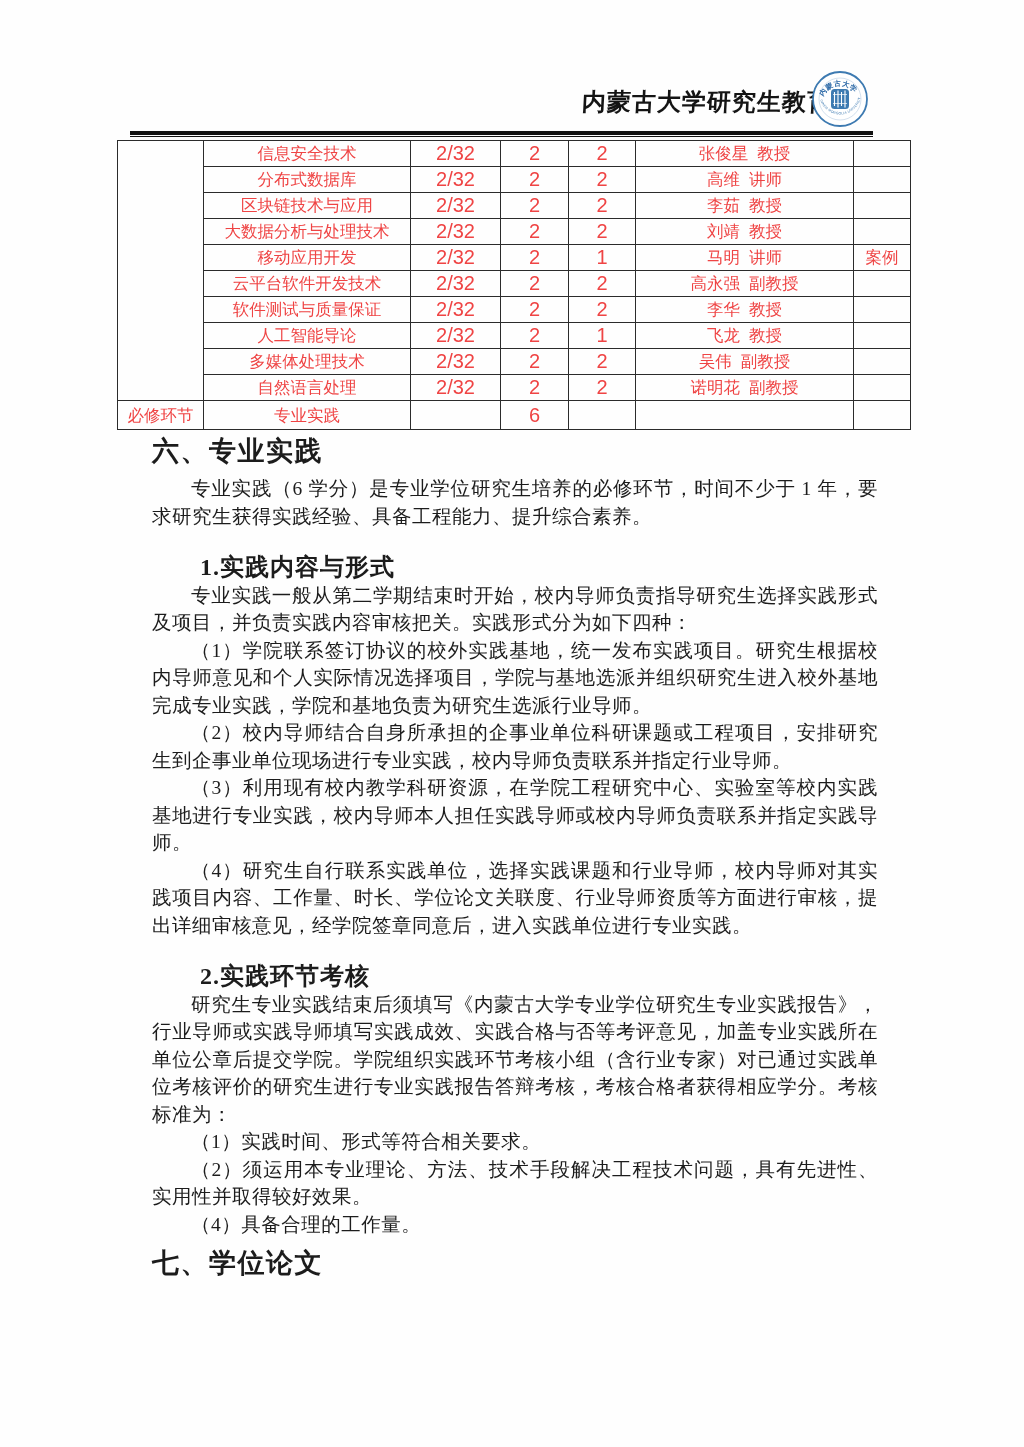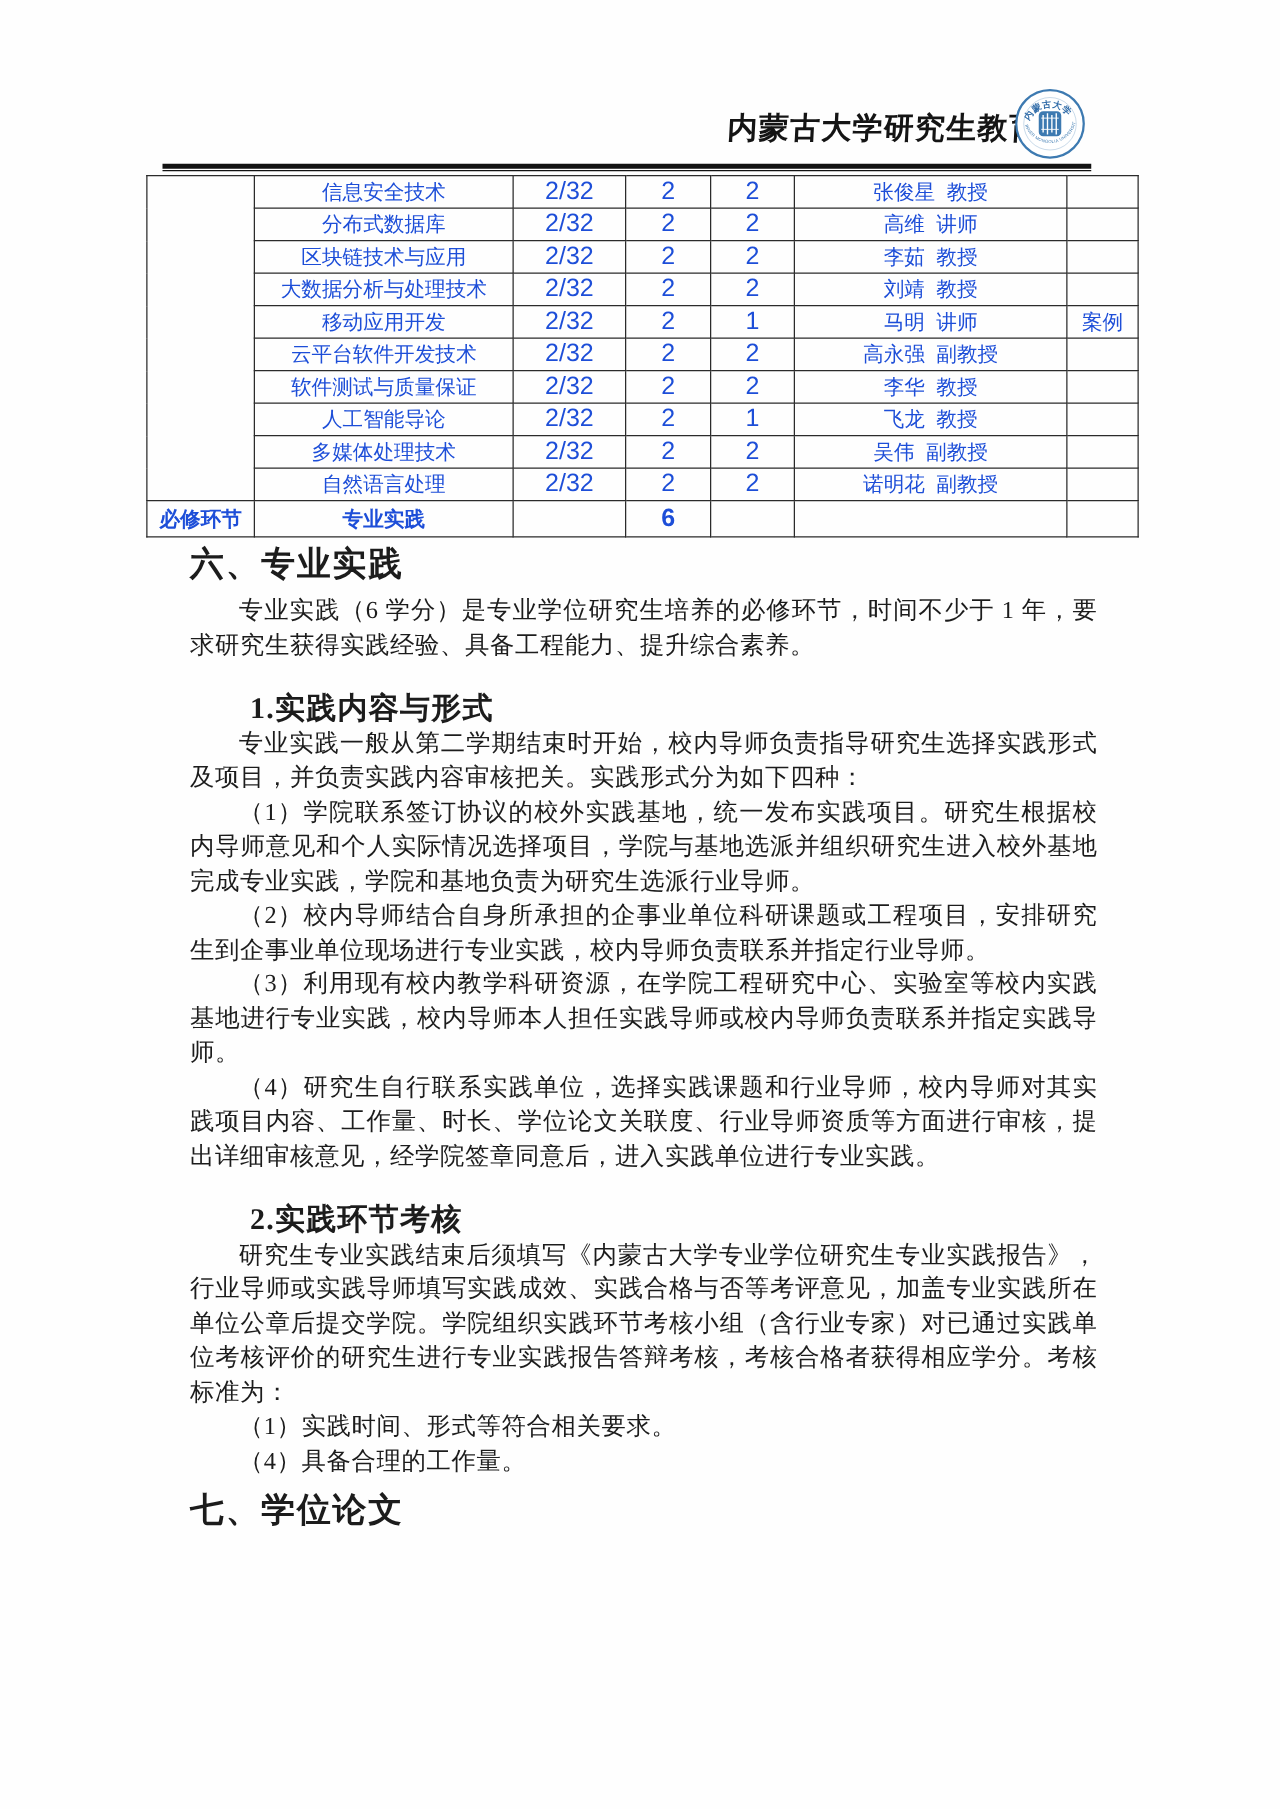--- a/index.html
+++ b/index.html
@@ -21,29 +21,29 @@
   .seal { position:absolute; left:811px; top:70px; }
   .header-rule { position:absolute; left:130px; top:131px; width:743px; }
   .rule-thick { height:3.5px; background:#121212; }
   .rule-thin  { height:1.5px; background:#121212; margin-top:1px; }
 
   
   table.course-table {
     position:absolute; left:117px; top:140px;
     width:793px; table-layout:fixed;
     border-collapse:collapse;
-    font-size:16.5px; color:#1d4ed8;
+    font-size:16.5px; color:#ef4444;
   }
   .course-table td {
     border:1.5px solid #2b2b2b;
     text-align:center; vertical-align:middle;
     padding:0 2px; height:25px; line-height:19px;
     overflow:hidden; white-space:nowrap;
   }
-  .course-table tr.row-last td { height:28px;font-weight:bold; }
+  .course-table tr.row-last td { height:28px; }
   .course-table td.num { font-family:"Liberation Sans","DejaVu Sans",sans-serif; font-size:20px; }
   .course-table td.instructor { word-spacing:5px; }
 
   
   .main {
     position:absolute; left:152px; top:440px; width:726px;
     font-size:19.5px; line-height:27.5px;
     letter-spacing:0.5px; text-align:justify; color:#1c1c1c;
   }
   .sec-heading {
@@ -199,18 +199,19 @@
     <div class="sub-heading">1.实践内容与形式</div>
     <p class="para">专业实践一般从第二学期结束时开始，校内导师负责指导研究生选择实践形式及项目，并负责实践内容审核把关。实践形式分为如下四种：</p>
     <p class="para">（1）学院联系签订协议的校外实践基地，统一发布实践项目。研究生根据校内导师意见和个人实际情况选择项目，学院与基地选派并组织研究生进入校外基地完成专业实践，学院和基地负责为研究生选派行业导师。</p>
     <p class="para">（2）校内导师结合自身所承担的企事业单位科研课题或工程项目，安排研究生到企事业单位现场进行专业实践，校内导师负责联系并指定行业导师。</p>
     <p class="para">（3）利用现有校内教学科研资源，在学院工程研究中心、实验室等校内实践基地进行专业实践，校内导师本人担任实践导师或校内导师负责联系并指定实践导师。</p>
     <p class="para">（4）研究生自行联系实践单位，选择实践课题和行业导师，校内导师对其实践项目内容、工作量、时长、学位论文关联度、行业导师资质等方面进行审核，提出详细审核意见，经学院签章同意后，进入实践单位进行专业实践。</p>
 
     <div class="sub-heading">2.实践环节考核</div>
     <p class="para">研究生专业实践结束后须填写《内蒙古大学专业学位研究生专业实践报告》，行业导师或实践导师填写实践成效、实践合格与否等考评意见，加盖专业实践所在单位公章后提交学院。学院组织实践环节考核小组（含行业专家）对已通过实践单位考核评价的研究生进行专业实践报告答辩考核，考核合格者获得相应学分。考核标准为：</p>
     <p class="para">（1）实践时间、形式等符合相关要求。</p>
+    <p class="para">（2）须运用本专业理论、方法、技术手段解决工程技术问题，具有先进性、实用性并取得较好效果。</p>
     <p class="para">（4）具备合理的工作量。</p>
 
     <div class="sec-heading sec7">七、学位论文</div>
   </div>
 
 </div>
 
 </body></html>

